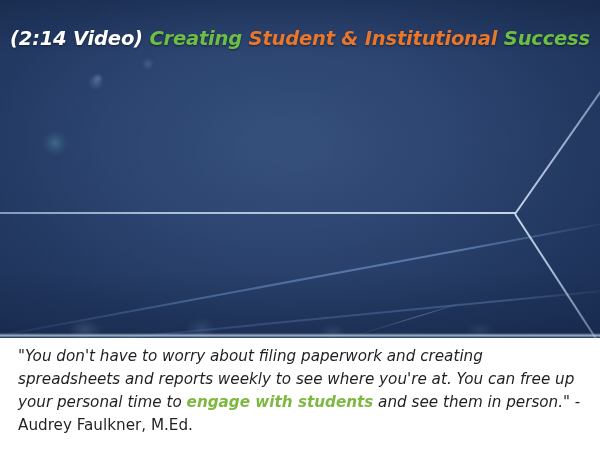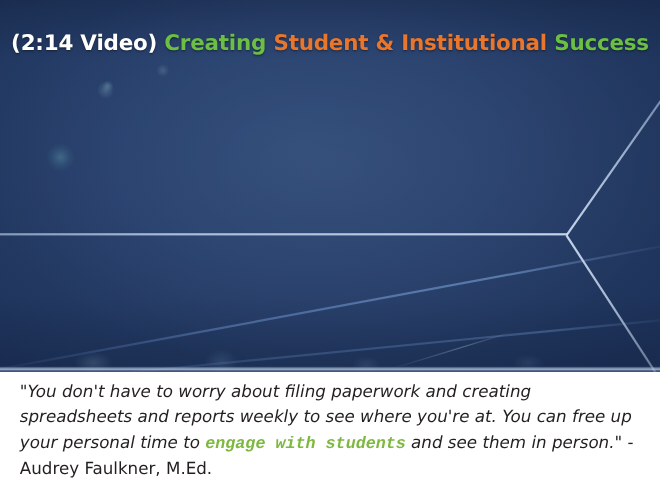--- a/index.html
+++ b/index.html
@@ -77,40 +77,40 @@
     top: 27px;
     width: 600px;
     text-align: center;
     font-family: "DejaVu Sans", sans-serif;
     font-weight: bold;
     font-size: 19.5px;
     letter-spacing: -0.2px;
     white-space: nowrap;
     text-shadow: 0 1px 2px rgba(0,0,0,0.45);
     z-index: 6;
+    font-style: italic;
   }
   #title span { display: inline; }
 
   
   #caption {
     position: absolute;
     left: 18px;
     top: 345px;
     width: 568px;
     font-family: "DejaVu Sans", sans-serif;
     font-size: 15.2px;
     line-height: 23px;
     color: #231f20;
     font-style: italic;
   }
   .cap-hi {
     color: #7db840;
     font-weight: bold;
     font-style: italic;
-    font-family: Liberation Mono, monospace;
   }
   .cap-plain {
     font-style: normal;
   }
 </style>
 </head>
 <body>
 
 <div id="slide">
 

